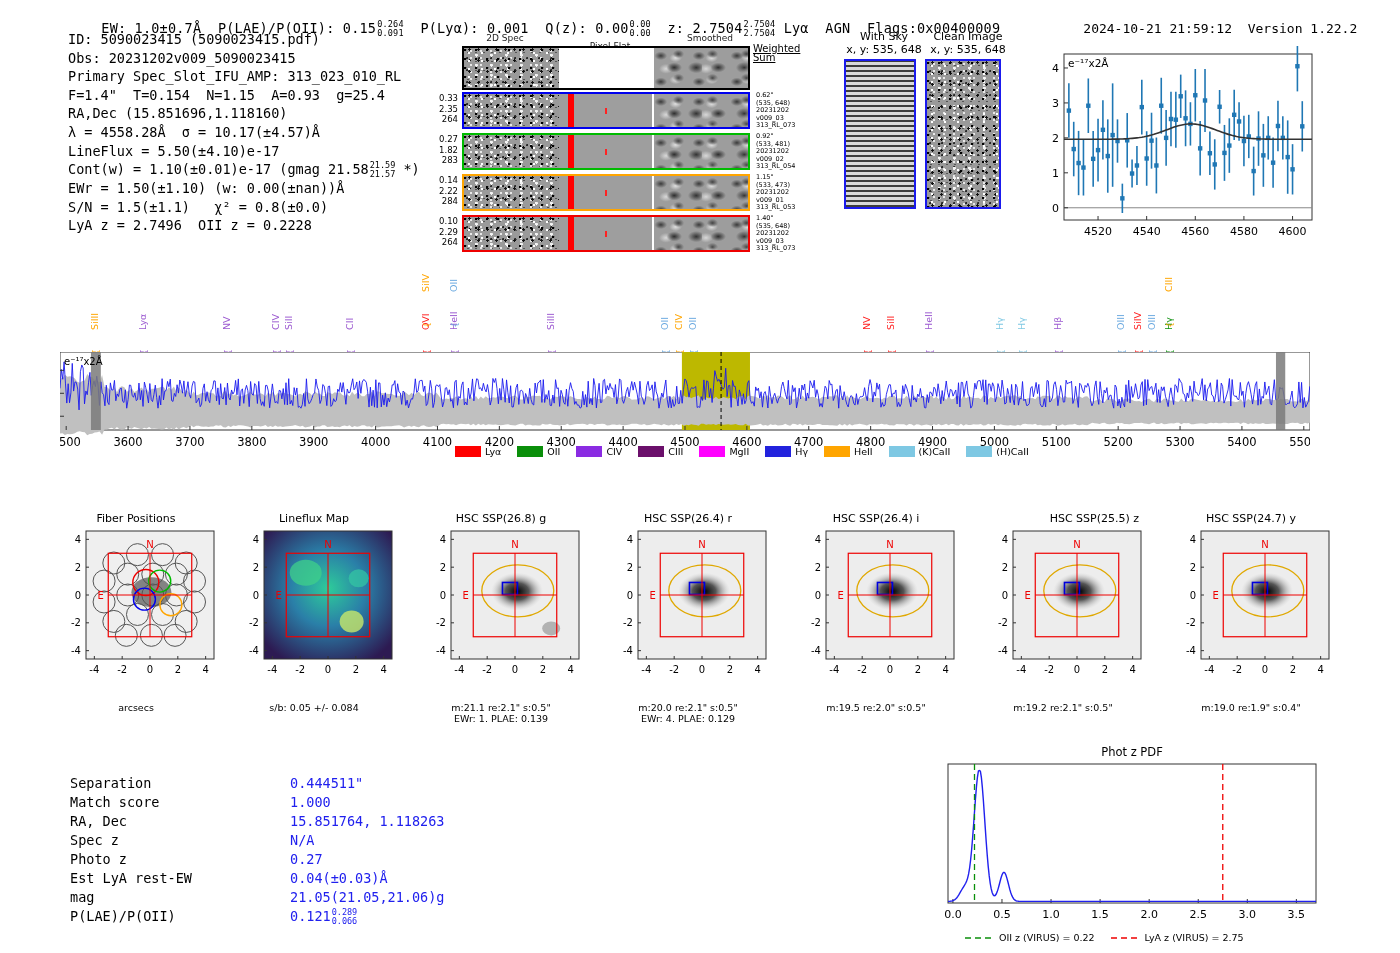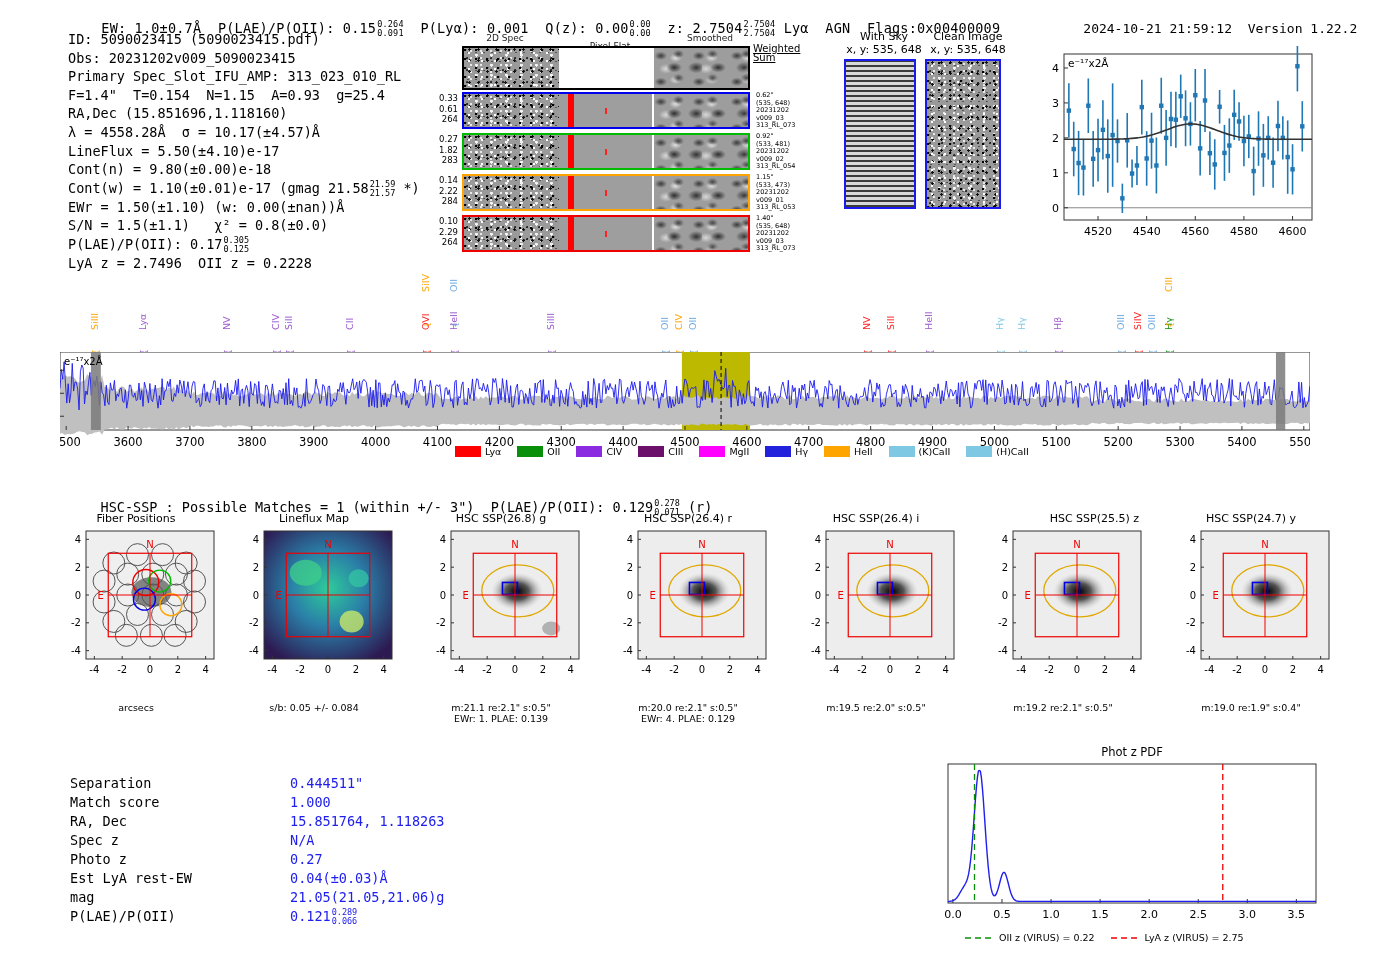--- a/index.html
+++ b/index.html
@@ -97,25 +97,23 @@
   </div>
 
   <div class="abs mono" id="info-block">
     <div class="row">ID: 5090023415 (5090023415.pdf)</div>
     <div class="row">Obs: 20231202v009_5090023415</div>
     <div class="row">Primary Spec_Slot_IFU_AMP: 313_023_010_RL</div>
     <div class="row">F=1.4"  T=0.154  N=1.15  A=0.93  g=25.4</div>
     <div class="row">RA,Dec (15.851696,1.118160)</div>
     <div class="row">λ = 4558.28Å  σ = 10.17(±4.57)Å</div>
     <div class="row">LineFlux = 5.50(±4.10)e-17</div>
-    <div class="row">Cont(n) = 9.80(±0.00)e-18</div>
     <div class="row"><span>Cont(w) = 1.10(±0.01)e-17 (gmag 21.58</span><span class="frac2"><span>21.59</span><span>21.57</span></span><span>&nbsp;</span><span>*)</span></div>
     <div class="row">EWr = 1.50(±1.10) (w: 0.00(±nan))Å</div>
     <div class="row">S/N = 1.5(±1.1)   χ² = 0.8(±0.0)</div>
-    <div class="row"><span>P(LAE)/P(OII): 0.17</span><span class="frac2"><span>0.305</span><span>0.125</span></span></div>
     <div class="row">LyA z = 2.7496  OII z = 0.2228</div>
   </div>
 
   <div class="abs" style="left:460px; top:33px; width:300px; height:14px;">
     <div class="abs cut-title" style="left:0px; top:0px; width:90px;">2D Spec</div>
     <div class="abs cut-title" style="left:100px; top:8px; width:100px;">Pixel Flat</div>
     <div class="abs cut-title" style="left:205px; top:0px; width:90px;">Smoothed</div>
   </div>
 
   <div class="abs" style="left:462px; top:46px; width:288px; height:44px; border:2px solid #000; box-sizing:border-box;">
@@ -123,21 +121,21 @@
     <div class="abs" style="left:95px; top:0; width:93px; height:40px; background:#ffffff;"></div>
     <div class="abs noise noise-smooth" style="left:190px; top:0; width:94px; height:40px;"></div>
   </div>
   <div class="abs panel-side-labels" style="left:753px; top:44px; white-space:pre; font-size:10px; line-height:9px;text-decoration:underline;">Weighted
 Sum</div>
 
   <div class="abs" id="cutout-rows" style="left:420px; top:92px;">
       <div style="position: absolute; left: 0px; top: 0px; width: 390px; height: 38px;">
         <div class="row-left-nums" style="position: absolute; left: 0px; top: 1px; width: 38px;">
           <div>0.33</div>
-          <div>0.61</div>
+          <div>2.35</div>
           <div>264</div>
         </div>
         <div style="position: absolute; left: 42px; top: 0px; width: 288px; height: 37px; border: 2px solid rgb(0, 0, 238); box-sizing: border-box;">
           <div class="noise noise-fine" style="position: absolute; left: 0px; top: 0px; width: 95px; height: 33px;"></div>
           <div style="position: absolute; left: 95px; top: 0px; width: 93px; height: 33px; background: rgb(158, 158, 158);">
             <div style="position: absolute; left: 9px; top: 0px; width: 6px; height: 33px; background: rgb(255, 0, 0);"></div>
             <div style="position: absolute; left: 46px; top: 14px; width: 2px; height: 6px; background: rgb(255, 34, 34);"></div>
           </div>
           <div class="noise noise-smooth" style="position: absolute; left: 190px; top: 0px; width: 94px; height: 33px;"></div>
         </div>
@@ -471,23 +469,20 @@
       <div class="legend-item">
         <span class="legend-swatch" style="background: rgb(126, 200, 227);"></span>
         <span class="legend-text">(K)CaII</span>
       </div>
       <div class="legend-item">
         <span class="legend-swatch" style="background: rgb(126, 200, 227);"></span>
         <span class="legend-text">(H)CaII</span>
       </div>
     </div>
 
-  <div class="abs mono nowrap" style="left:68px; top:483px; font-size:13.5px;">
-    <span>HSC-SSP : Possible Matches = 1 (within +/- 3")  P(LAE)/P(OII): 0.129</span><span class="frac2"><span>0.278</span><span>0.071</span></span><span>&nbsp;</span><span>(r)</span>
-  </div>
 
   <div class="abs" id="hsc-grid" style="left:0px; top:512px; width:1400px; height:220px;">
       <div style="position: absolute; left: 60px; top: 0px; width: 180px;">
         <div class="panel-title" style="width: 152px;">Fiber Positions</div>
         <svg width="175" height="175" style="display: block; margin-top: 2px;">
           <rect x="26" y="4" width="128" height="128" fill="#efefef"></rect>
           <ellipse cx="91.39130434782608" cy="65.21739130434783" rx="20" ry="15" fill="#2a2a2a" opacity="0.55"></ellipse>
           <circle cx="53.826086956521735" cy="36" r="11" fill="none" stroke="#555" stroke-width="1"></circle>
           <circle cx="77.47826086956522" cy="27.65217391304347" r="11" fill="none" stroke="#555" stroke-width="1"></circle>
           <circle cx="102.5217391304348" cy="27.65217391304347" r="11" fill="none" stroke="#555" stroke-width="1"></circle>

